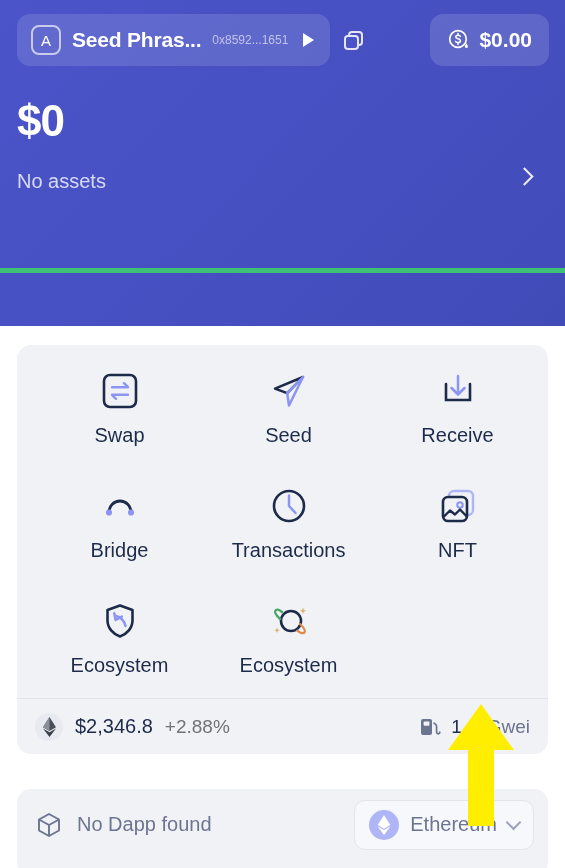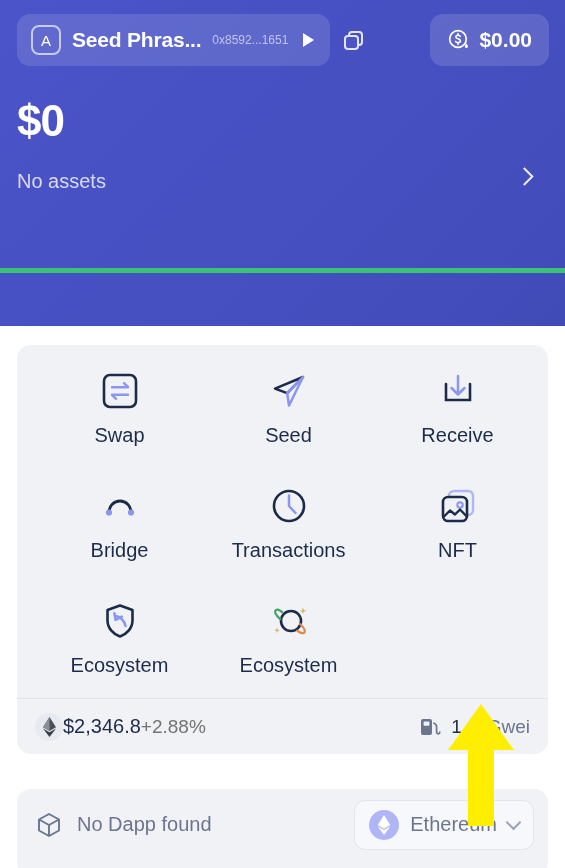--- a/index.html
+++ b/index.html
@@ -111,21 +111,21 @@
   }
   .tile.active { background: #dcdffa; }
   .tile-label { font-size: 20px; color: #1d2b4a; }
   .ico { width: 42px; height: 42px; display:block; }
 
   .pricebar {
     display: flex; align-items: center; justify-content: space-between;
     height: 56px; padding: 0 18px;
     border-top: 1px solid #e2e4ec;
   }
-  .price-left { display: flex; align-items: center; gap: 0; }
+  .price-left { display: flex; align-items: center; gap: 12px; }
   .eth-coin {
     width: 28px; height: 28px; border-radius: 50%;
     background: #e8eaf1;
     display: flex; align-items: center; justify-content: center;
   }
   .price-val { font-size: 20px; color: #1d2b4a; }
   .price-chg { font-size: 19px; color: #737373; }
   .gas-right { display: flex; align-items: center; gap: 9px; }
   .gas-val { font-size: 19px; color: #1d2b4a; }
   .gas-unit { font-size: 19px; color: #6c7590; }

